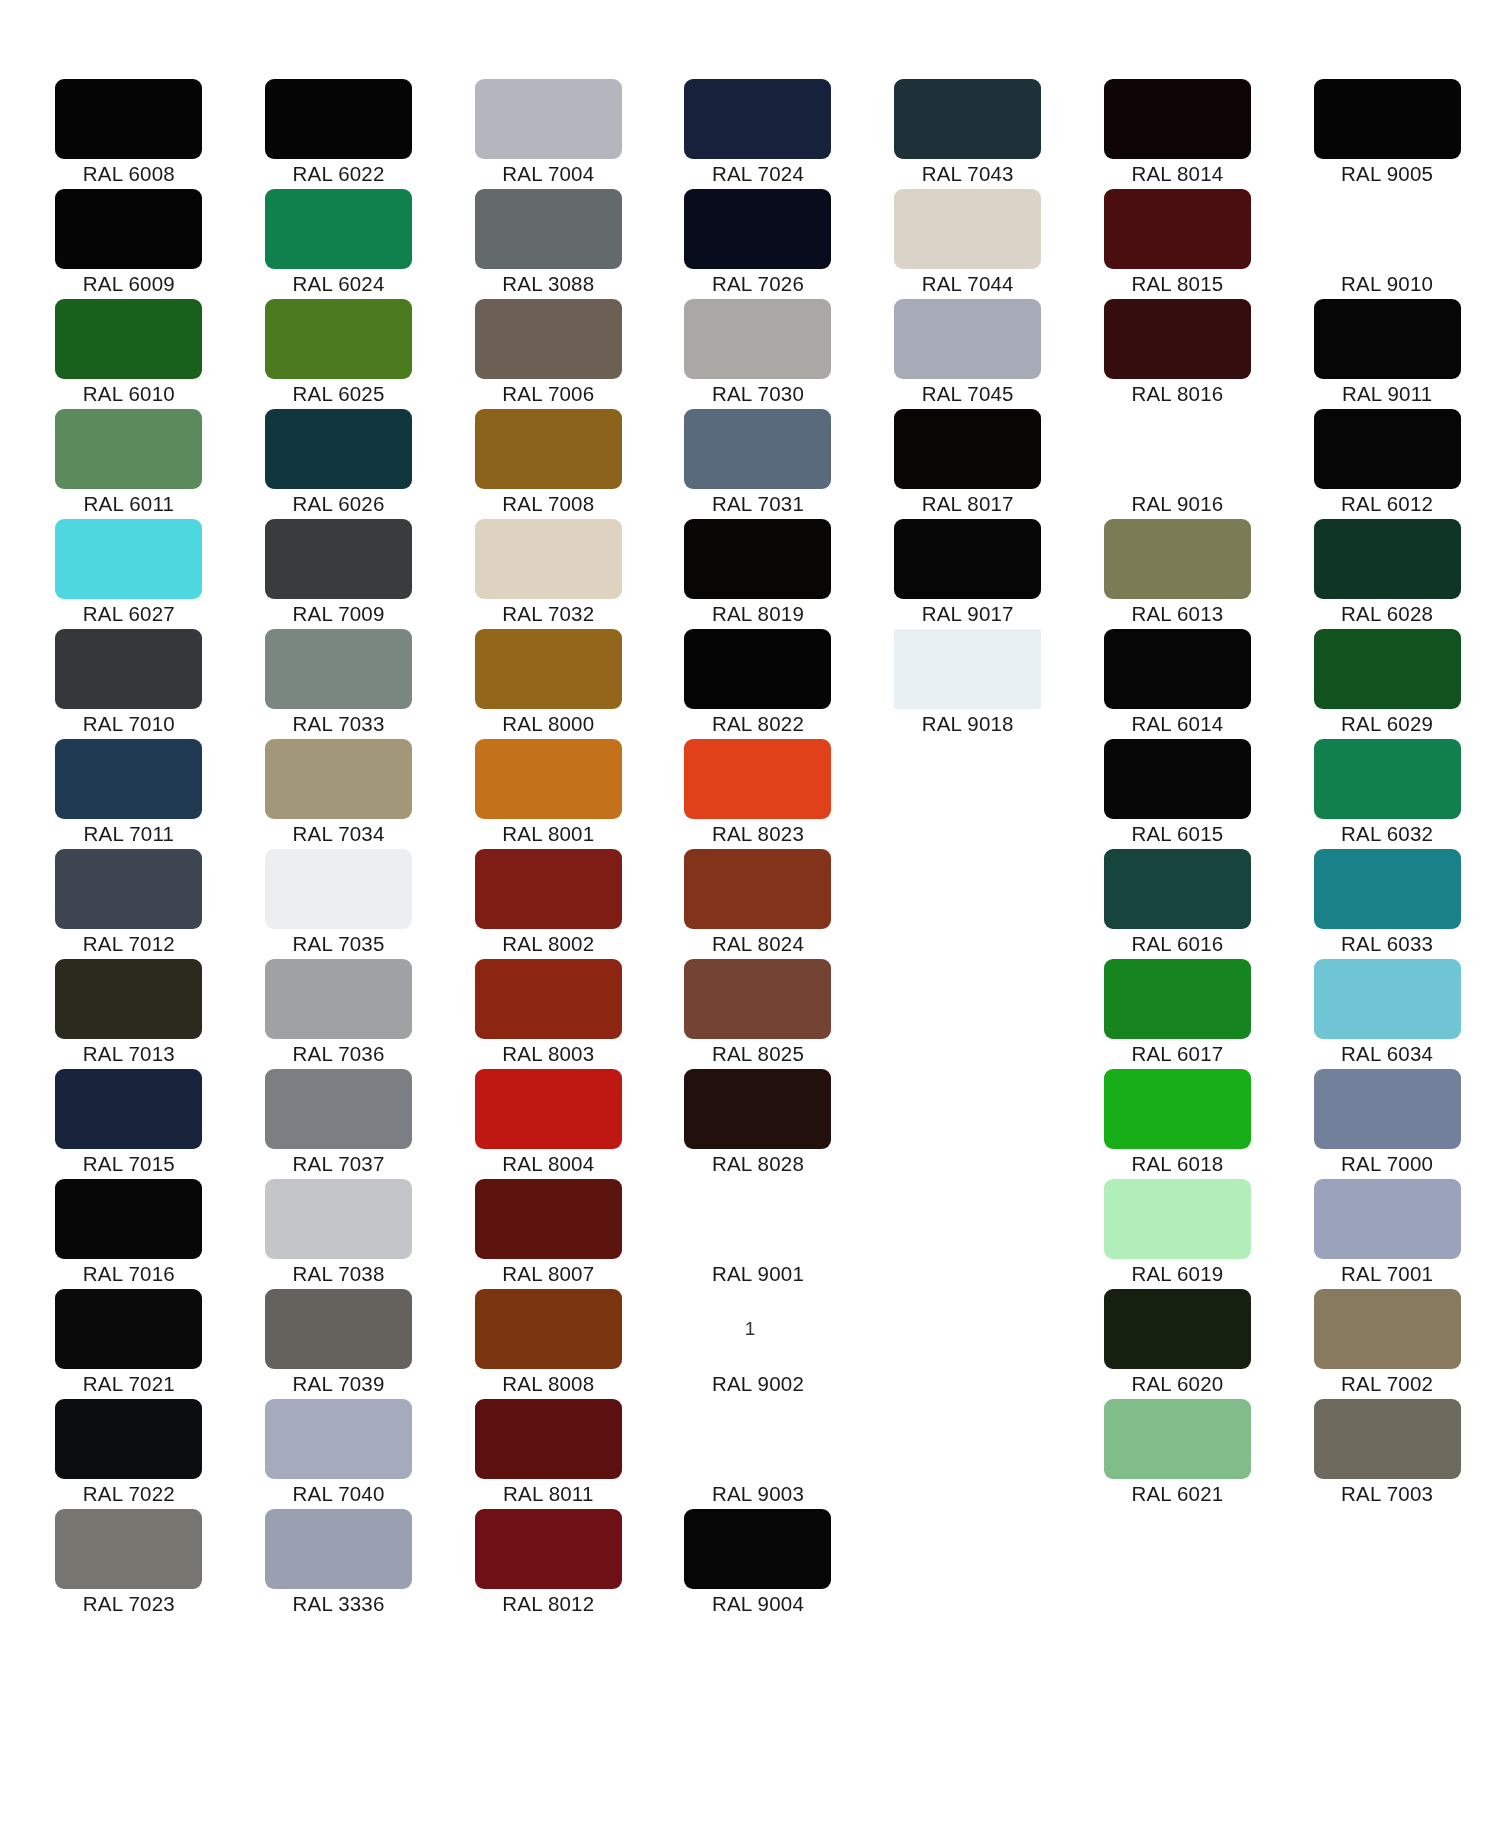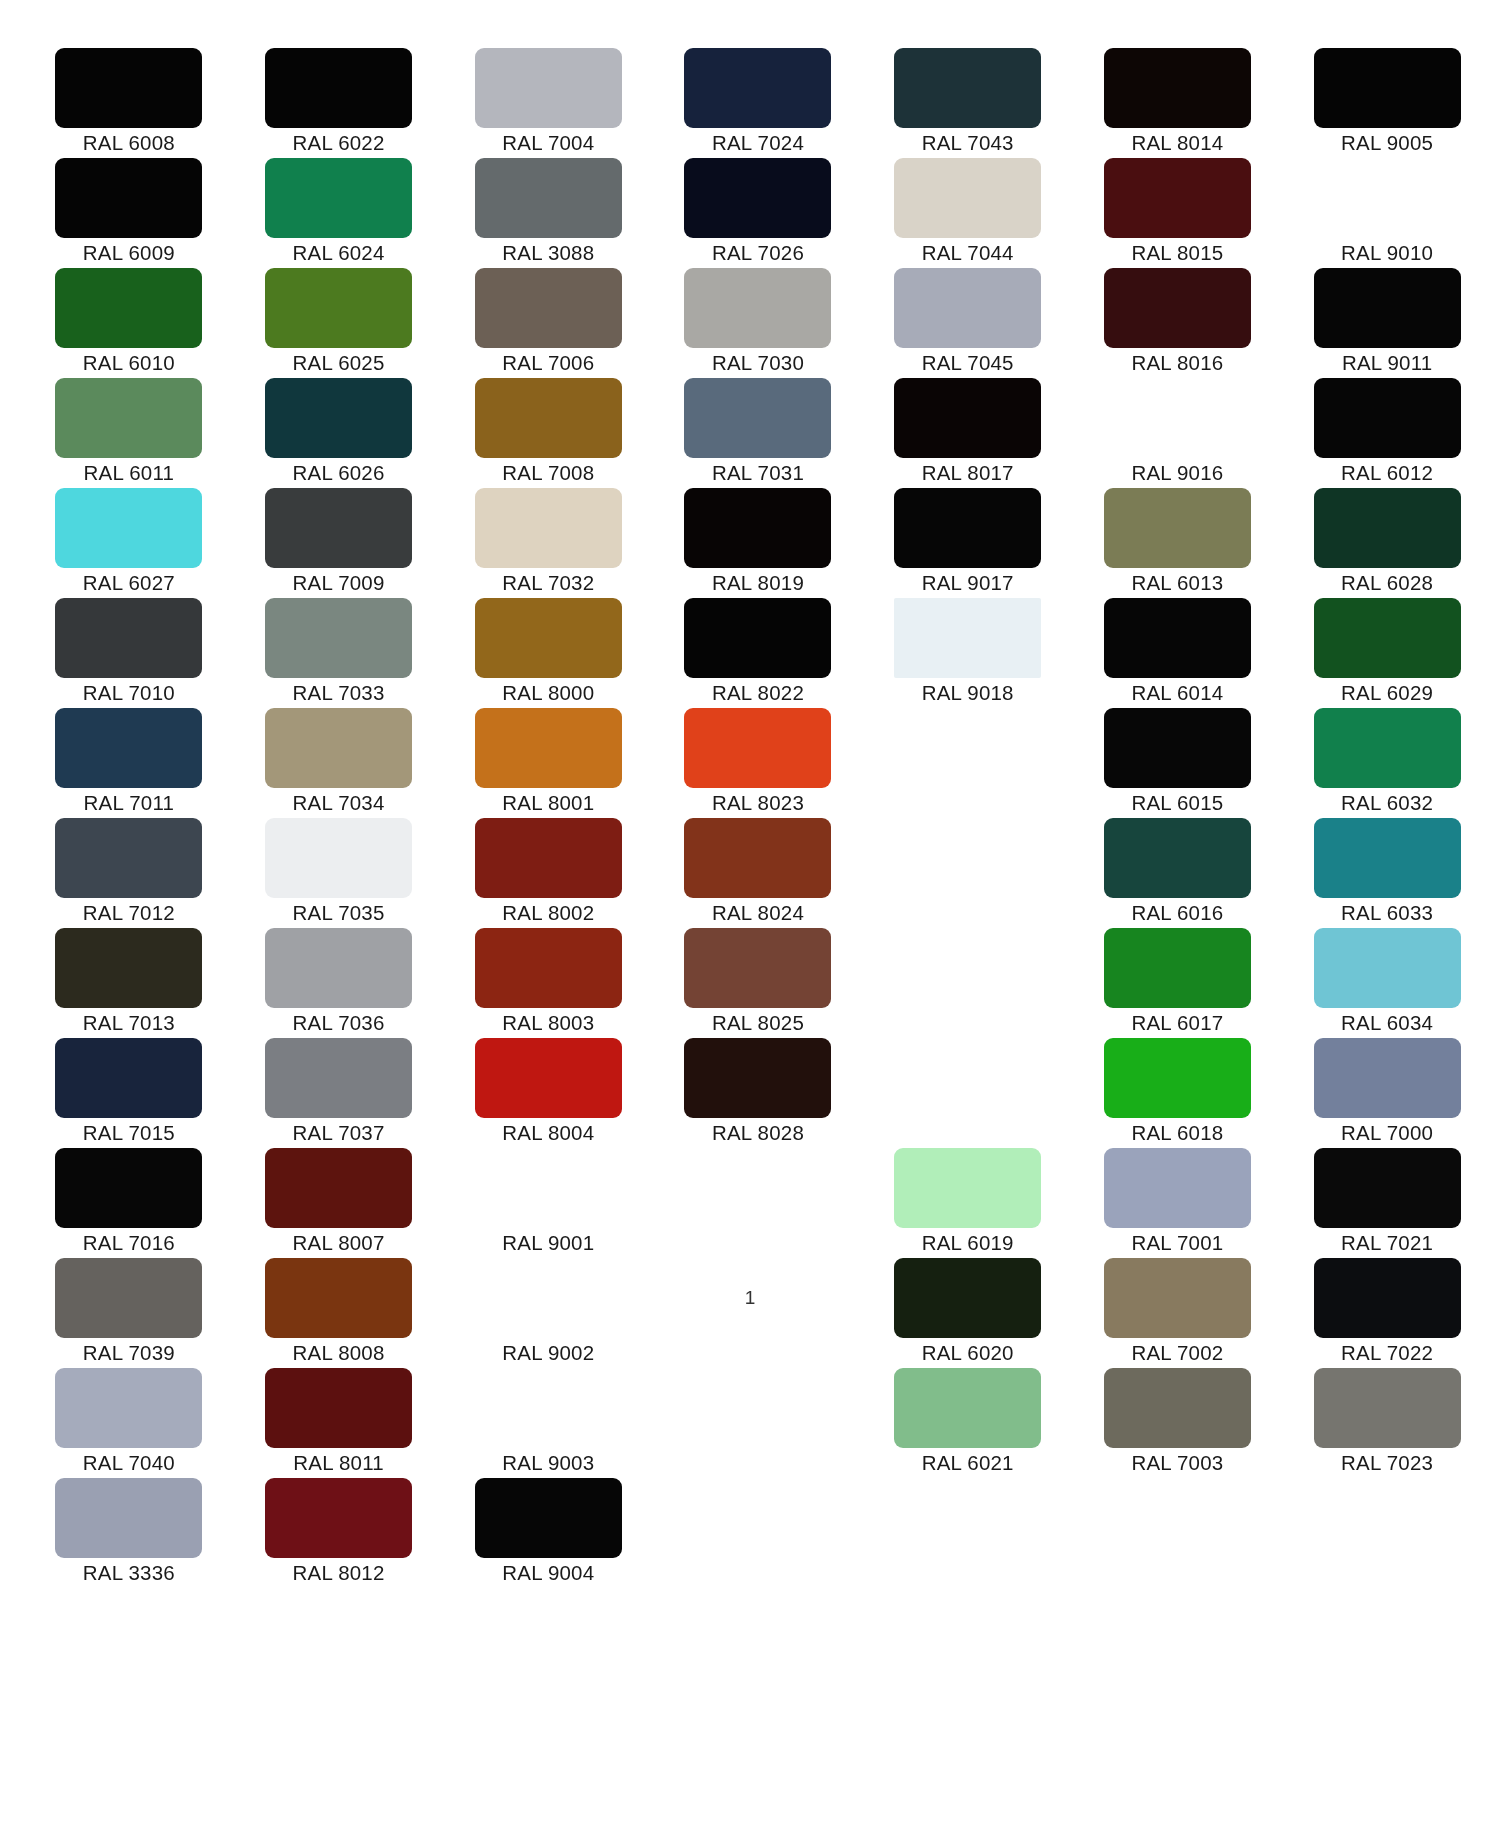--- a/index.html
+++ b/index.html
@@ -12,20 +12,21 @@
     width: 1500px;
     height: 1835px;
     font-family: "Liberation Sans", sans-serif;
     overflow: hidden;
   }
   #chart {
     position: relative;
     width: 1500px;
     height: 1311px;
     padding: 48px 0 0 16px;
+    margin-top: 31px;
   }
   .grid {
     display: grid;
     grid-template-columns: repeat(7, 1fr);
     grid-auto-rows: 110px;
     column-gap: 0px;
     row-gap: 0px;
     padding: 0 8px;
   }
   .cell {
@@ -331,20 +332,24 @@
       </div>
       <div class="cell">
         <div class="swatch" style="background: rgb(115, 128, 156);"></div>
         <div class="label">RAL 7000</div>
       </div>
       <div class="cell">
         <div class="swatch" style="background: rgb(7, 7, 7);"></div>
         <div class="label">RAL 7016</div>
       </div>
       <div class="cell">
+        <div class="swatch" style="background: rgb(195, 197, 201);"></div>
+        <div class="label">RAL 7038</div>
+      </div>
+      <div class="cell">
         <div class="swatch" style="background: rgb(93, 20, 14);"></div>
         <div class="label">RAL 8007</div>
       </div>
       <div class="cell">
         <div class="swatch invisible" style="background: rgb(253, 250, 243);"></div>
         <div class="label">RAL 9001</div>
       </div>
       <div class="cell empty-cell"></div>
       <div class="cell">
         <div class="swatch" style="background: rgb(177, 238, 185);"></div>

